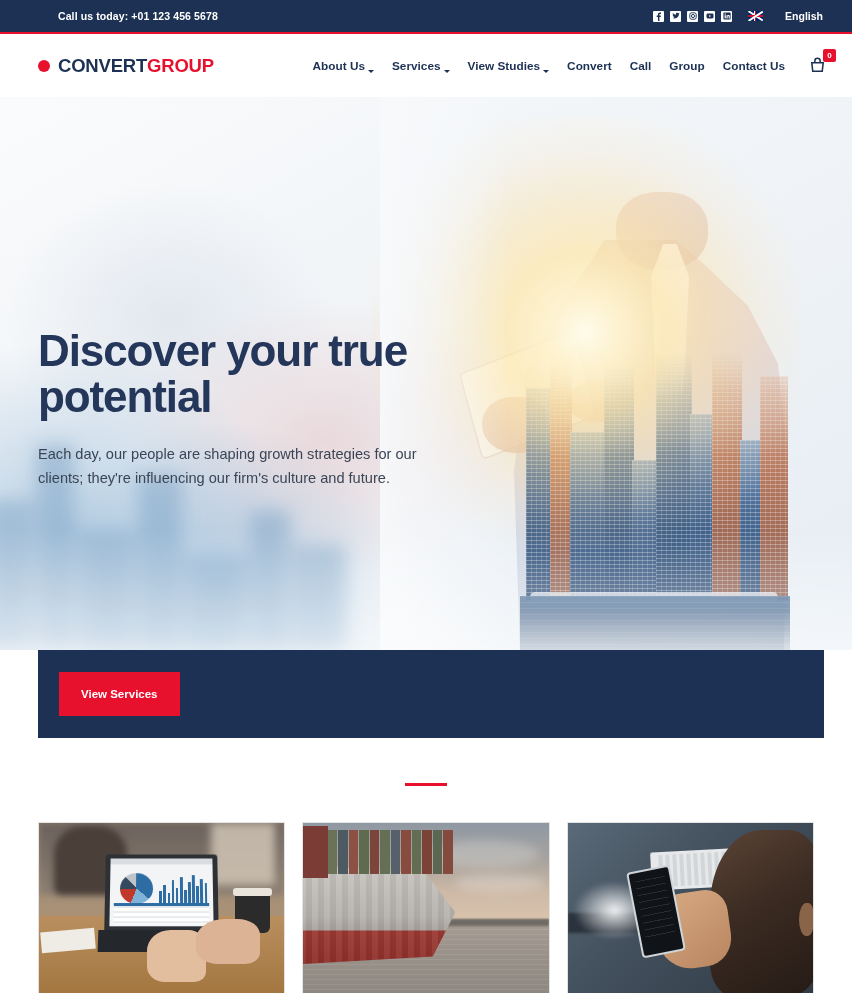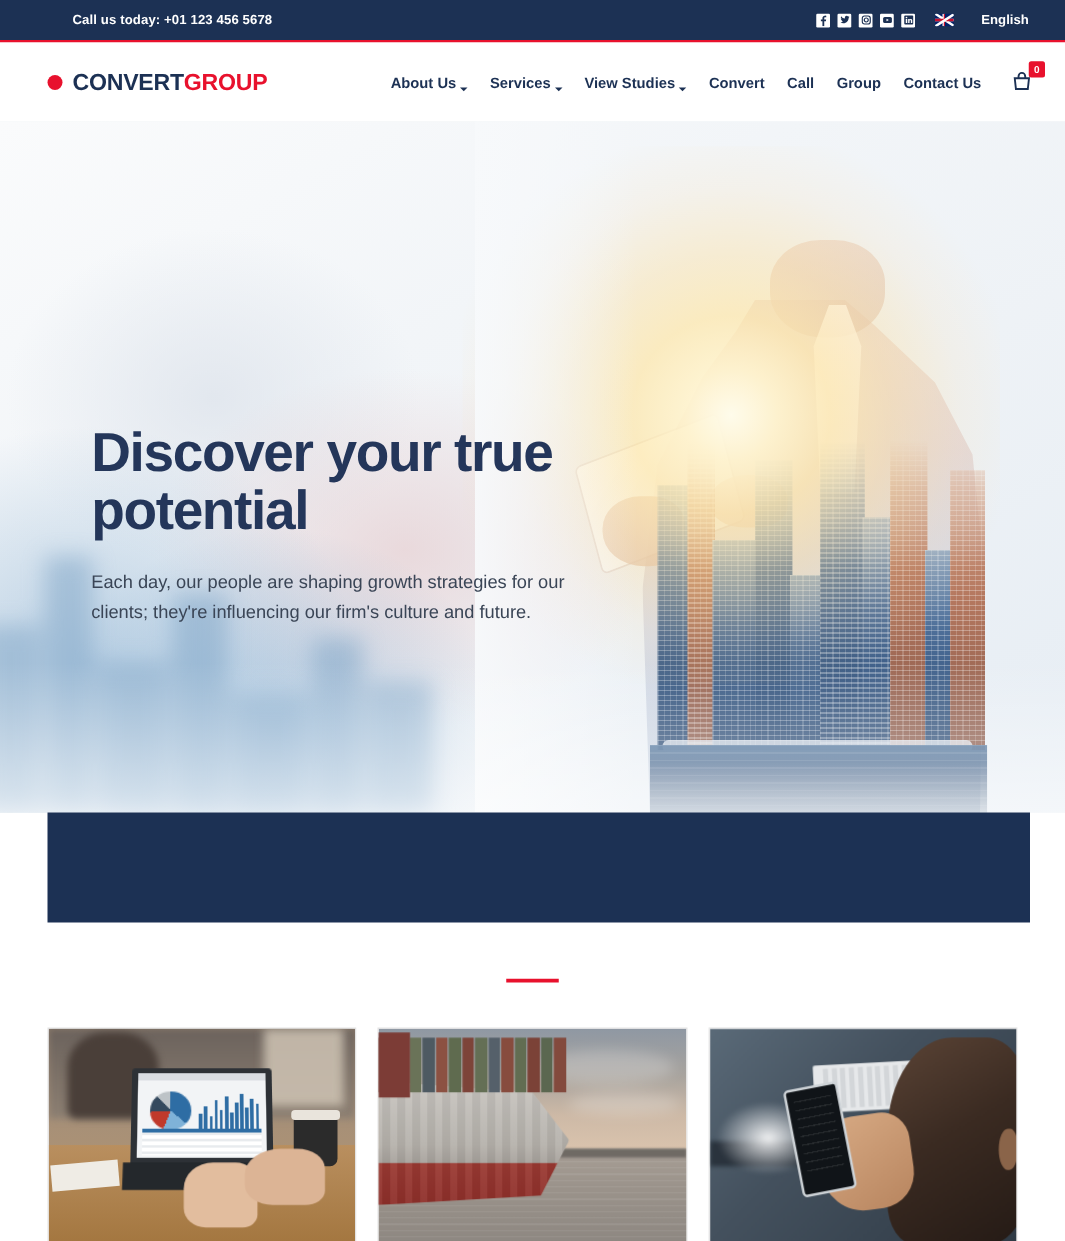--- a/index.html
+++ b/index.html
@@ -245,21 +245,21 @@
     background:linear-gradient(180deg,rgba(255,255,255,0),rgba(255,255,255,.55));
     z-index:5;
   }
   .hero-fadeleft {
     position:absolute; left:380px; top:0; width:130px; height:100%;
     background:linear-gradient(90deg,rgba(247,249,251,.95),rgba(247,249,251,0));
     z-index:5;
   }
 
   .hero-content {
-    position:absolute; left:38px; top:243px; width:420px; z-index:8;margin-left:35px;
+    position:absolute; left:38px; top:231px; width:420px; z-index:8;
   }
   .hero-title {
     font-size:44px;
     line-height:1.05;
     font-weight:800;
     color:#24365a;
     letter-spacing:-1.1px;
   }
   .hero-sub {
     margin-top:22px;
@@ -531,20 +531,21 @@
   </div>
 
   <div class="hero-content">
     <h1 class="hero-title">Discover your true potential</h1>
     <p class="hero-sub">Each day, our people are shaping growth strategies for our clients; they're influencing our firm's culture and future.</p>
   </div>
 </div>
 
 <div class="cta-zone">
   <div class="cta">
+    <button class="cta-btn">View Services</button>
   </div>
 </div>
 
 <div class="services">
   <div class="sec-divider"></div>
 
   <div class="cards">
 
     <div class="card">
       <div class="card-img">

